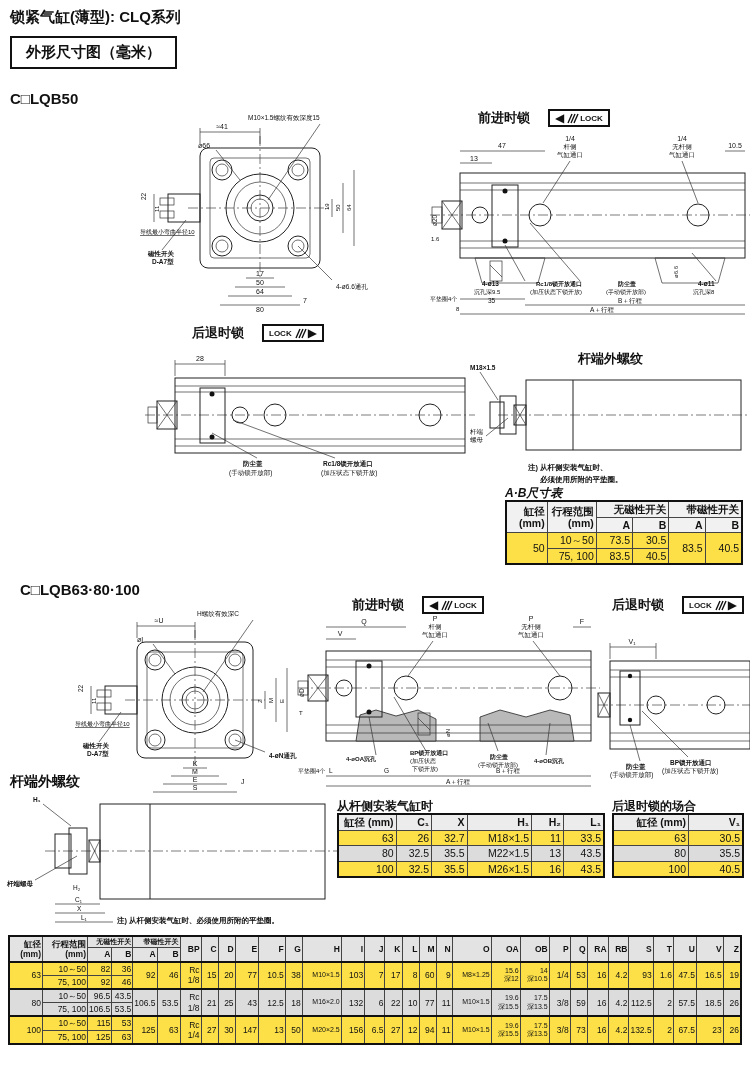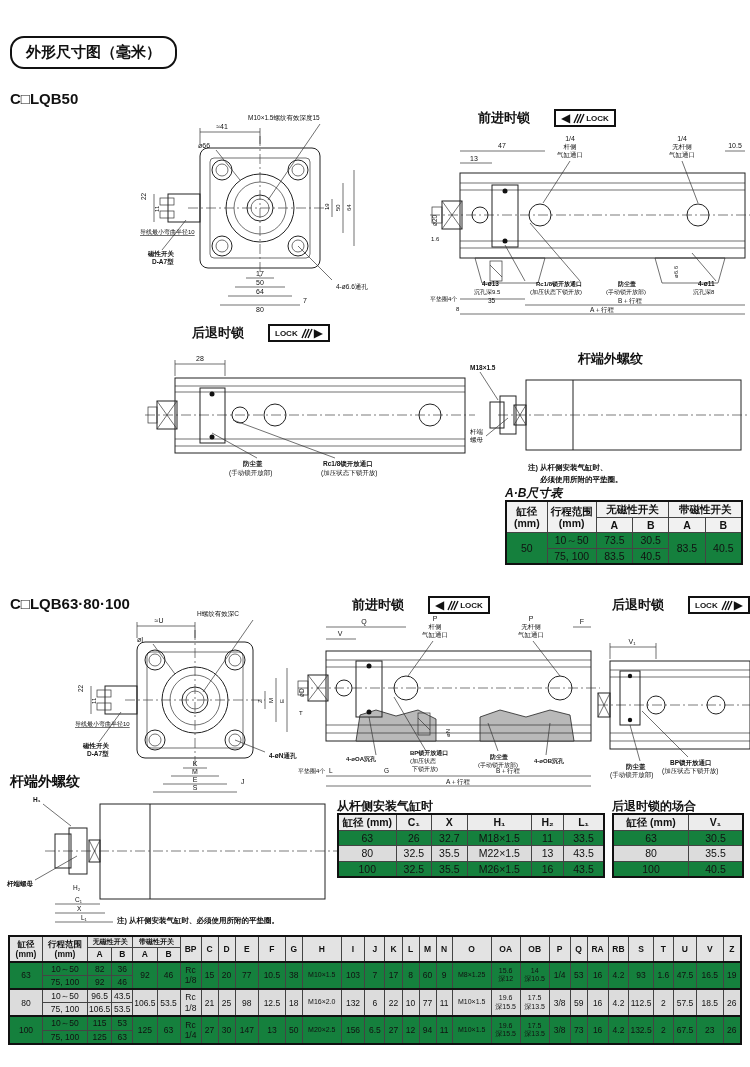--- a/index.html
+++ b/index.html
@@ -3,25 +3,25 @@
 <meta charset="utf-8">
 <style>
   html,body{margin:0;padding:0;background:#fff;}
   body{font-family:"Liberation Sans","DejaVu Sans",sans-serif;color:#111;}
   #page{position:relative;width:750px;height:1067px;background:#fff;overflow:hidden;}
   .abs{position:absolute;}
   .h1{font-size:15px;font-weight:bold;}
   .h2{font-size:15px;font-weight:bold;}
   .dimbox{border:2px solid #111;padding:5px 14px;font-size:15px;font-weight:bold;}
   .secTitle{font-size:13px;font-weight:bold;}
-  .lockrow{display:flex;align-items:flex-start;gap:24px;}
+  .lockrow{display:flex;align-items:flex-start;gap:18px;}
   .lockbadge{display:inline-flex;align-items:center;gap:2px;border:2px solid #111;padding:1px 5px;background:#fff;}
   .lockbadge .arr{font-size:12px;line-height:1;}
   .lockbadge .locktxt{font-size:8px;font-weight:bold;letter-spacing:0;}
-  .tbl{border-collapse:collapse;text-align:center;background:#15803d;}
+  .tbl{border-collapse:collapse;text-align:right;background:#fde047;}
   .tbl th,.tbl td{border:1px solid #444;padding:1px 2px;line-height:1.2;}
   .tbl{border:2px solid #111;}
   .tbl th{font-weight:bold;}
   .ab-table{font-size:10.5px;}
   .ab-table th{background:#f1f1f1;}
   .rod-table{font-size:10.5px;}
   .rod-table th{background:#ececec;}
   .v1-table{font-size:10.5px;}
   .v1-table th{background:#ececec;}
   .shadedrow td{background:#dcdcdc;}
@@ -43,21 +43,22 @@
   .dim{stroke:#333;stroke-width:.7;fill:none;}
   .cl{stroke:#444;stroke-width:.7;fill:none;stroke-dasharray:10 3 2 3;}
   .dot{fill:#111;stroke:none;}
   .gry{fill:#b9b9b9;stroke:#222;stroke-width:.8;}
 </style>
 </head>
 <body>
 
 <div id="page">
 
-  <div class="abs dimbox" style="left:10px;top:36px;border-radius:14px;">外形尺寸图（毫米）</div>
+  <div class="abs h1" style="left:10px;top:8px;">锁紧气缸(薄型): CLQ系列</div>
+  <div class="abs dimbox" style="left:10px;top:36px;">外形尺寸图（毫米）</div>
   <div class="abs h2" style="left:10px;top:90px;">C□LQB50</div>
 
   <svg class="abs" style="left:140px;top:108px;" width="265" height="205" viewBox="0 0 265 205">
     <g>
       <rect class="ln" x="60" y="40" width="120" height="120" rx="8"></rect>
       <rect class="thin" x="70" y="50" width="100" height="100" rx="4"></rect>
       <circle class="ln" cx="120" cy="100" r="34"></circle>
       <circle class="thin" cx="120" cy="100" r="26"></circle>
       <circle class="ln" cx="120" cy="100" r="13"></circle>
       <circle class="thin" cx="120" cy="100" r="9"></circle>
@@ -278,21 +279,21 @@
       <td rowspan="2">40.5</td>
     </tr>
     <tr>
       <td>75, 100</td>
       <td>83.5</td>
       <td>40.5</td>
     </tr>
   </tbody>
     </table>
 
-  <div class="abs h2" style="left:10px;top:581px;margin-top:14px;">C□LQB63·80·100</div>
+  <div class="abs h2" style="left:20px;top:581px;">C□LQB63·80·100</div>
 
   <svg class="abs" style="left:75px;top:606px;" width="265" height="194" viewBox="0 0 265 194">
     <g>
       <rect class="ln" x="62" y="36" width="116" height="116" rx="8"></rect>
       <rect class="thin" x="72" y="46" width="96" height="96" rx="4"></rect>
       <circle class="ln" cx="120" cy="94" r="33"></circle>
       <circle class="thin" cx="120" cy="94" r="25"></circle>
       <circle class="ln" cx="120" cy="94" r="13"></circle>
       <circle class="thin" cx="120" cy="94" r="9"></circle>
       <circle class="ln" cx="80" cy="54" r="10"></circle>
@@ -653,21 +654,21 @@
       <td>96.5</td>
       <td>43.5</td>
       <td rowspan="2">106.5</td>
       <td rowspan="2">53.5</td>
       <td rowspan="2" class="two">
             <span>Rc</span>
             <span>1/8</span>
           </td>
       <td rowspan="2">21</td>
       <td rowspan="2">25</td>
-      <td rowspan="2">98</td>
+      <td rowspan="2">43</td>
       <td rowspan="2">12.5</td>
       <td rowspan="2">18</td>
       <td rowspan="2" class="sm">M16×2.0</td>
       <td rowspan="2">132</td>
       <td rowspan="2">6</td>
       <td rowspan="2">22</td>
       <td rowspan="2">10</td>
       <td rowspan="2">77</td>
       <td rowspan="2">11</td>
       <td rowspan="2" class="sm">M10×1.5</td>

